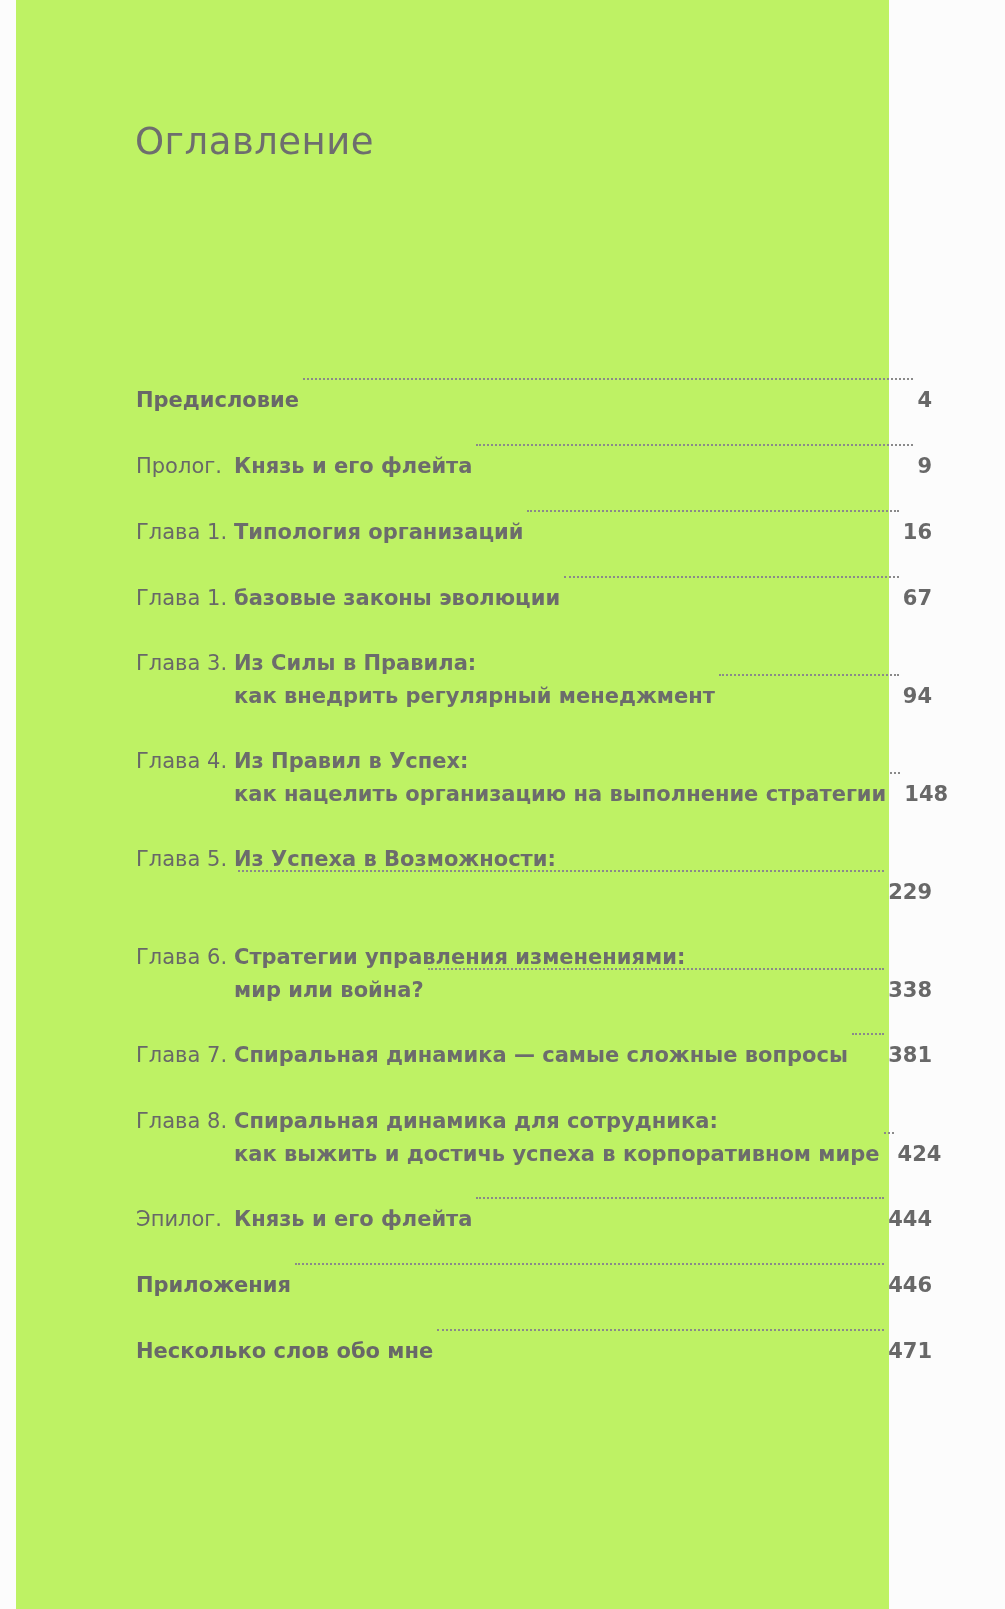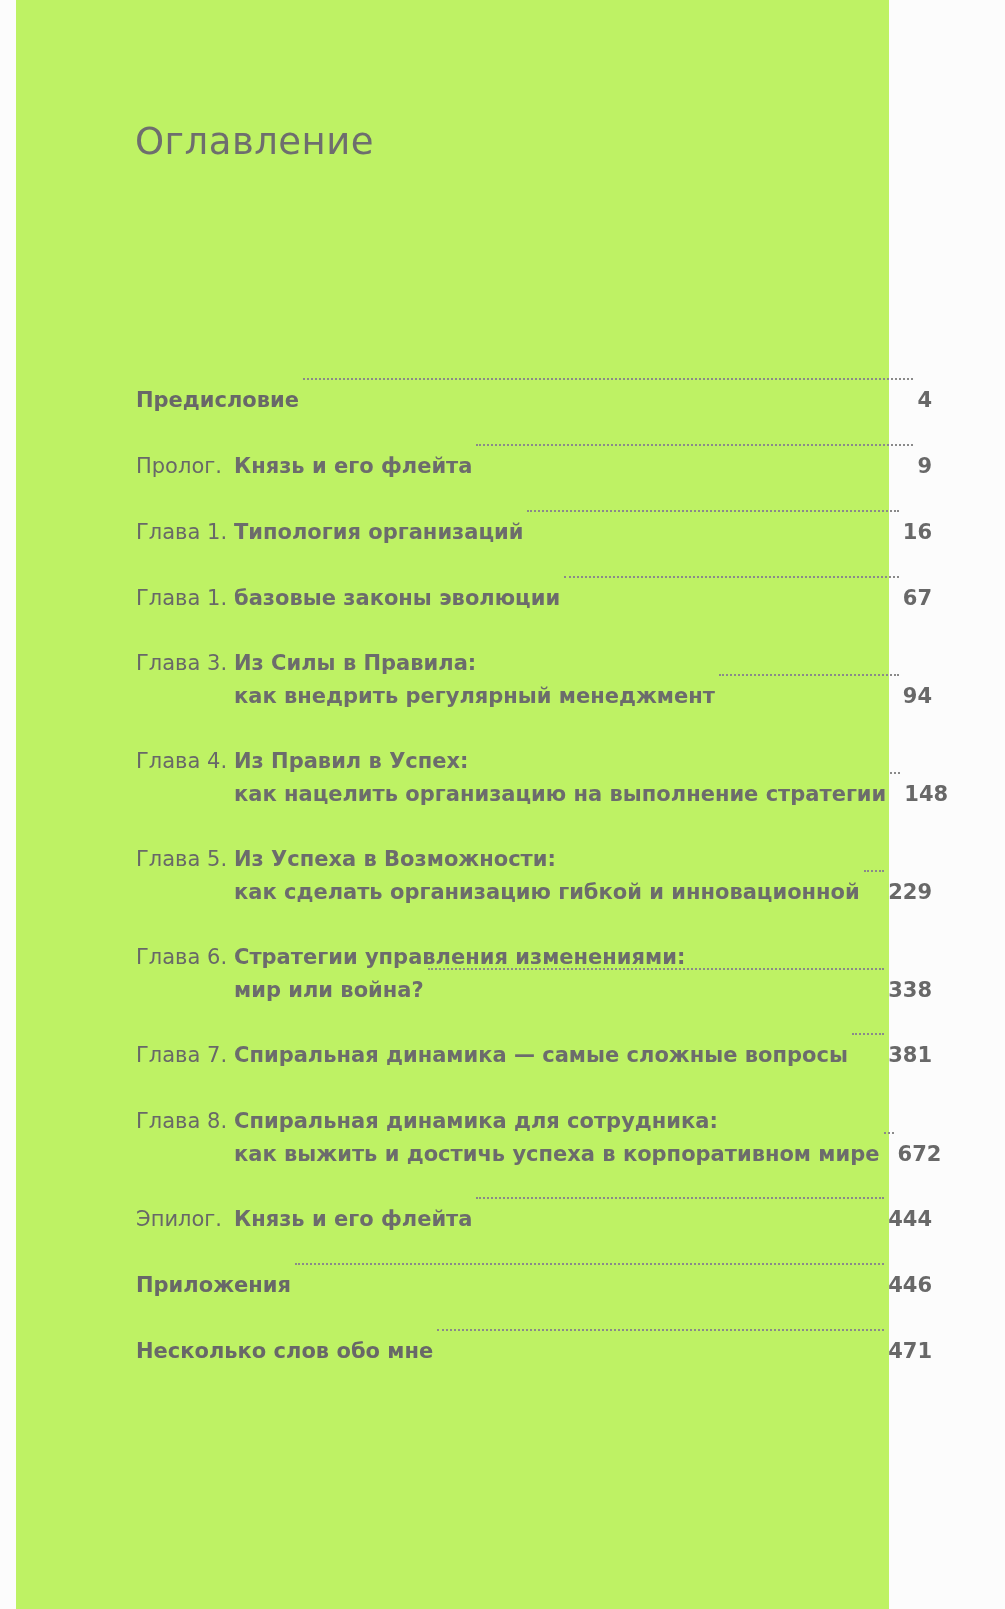--- a/index.html
+++ b/index.html
@@ -173,21 +173,20 @@
       </div>
     </li>
 
     <li class="toc-entry two-line">
       <span class="toc-label fixed">Глава 5.</span>
       <div class="toc-body">
         <div class="toc-line">
           <span class="toc-text">Из Успеха в Возможности:</span>
         </div>
         <div class="toc-line">
-          <span class="toc-text">как сделать организацию гибкой и инновационной</span>
           <span class="leader"></span>
           <span class="toc-page">229</span>
         </div>
       </div>
     </li>
 
     <li class="toc-entry two-line">
       <span class="toc-label fixed">Глава 6.</span>
       <div class="toc-body">
         <div class="toc-line">
@@ -214,21 +213,21 @@
 
     <li class="toc-entry two-line">
       <span class="toc-label fixed">Глава 8.</span>
       <div class="toc-body">
         <div class="toc-line">
           <span class="toc-text">Спиральная динамика для сотрудника:</span>
         </div>
         <div class="toc-line">
           <span class="toc-text">как выжить и достичь успеха в корпоративном мире</span>
           <span class="leader"></span>
-          <span class="toc-page">672</span>
+          <span class="toc-page">424</span>
         </div>
       </div>
     </li>
 
     <li class="toc-entry">
       <span class="toc-label fixed">Эпилог.</span>
       <div class="toc-body">
         <div class="toc-line">
           <span class="toc-text">Князь и его флейта</span>
           <span class="leader"></span>

